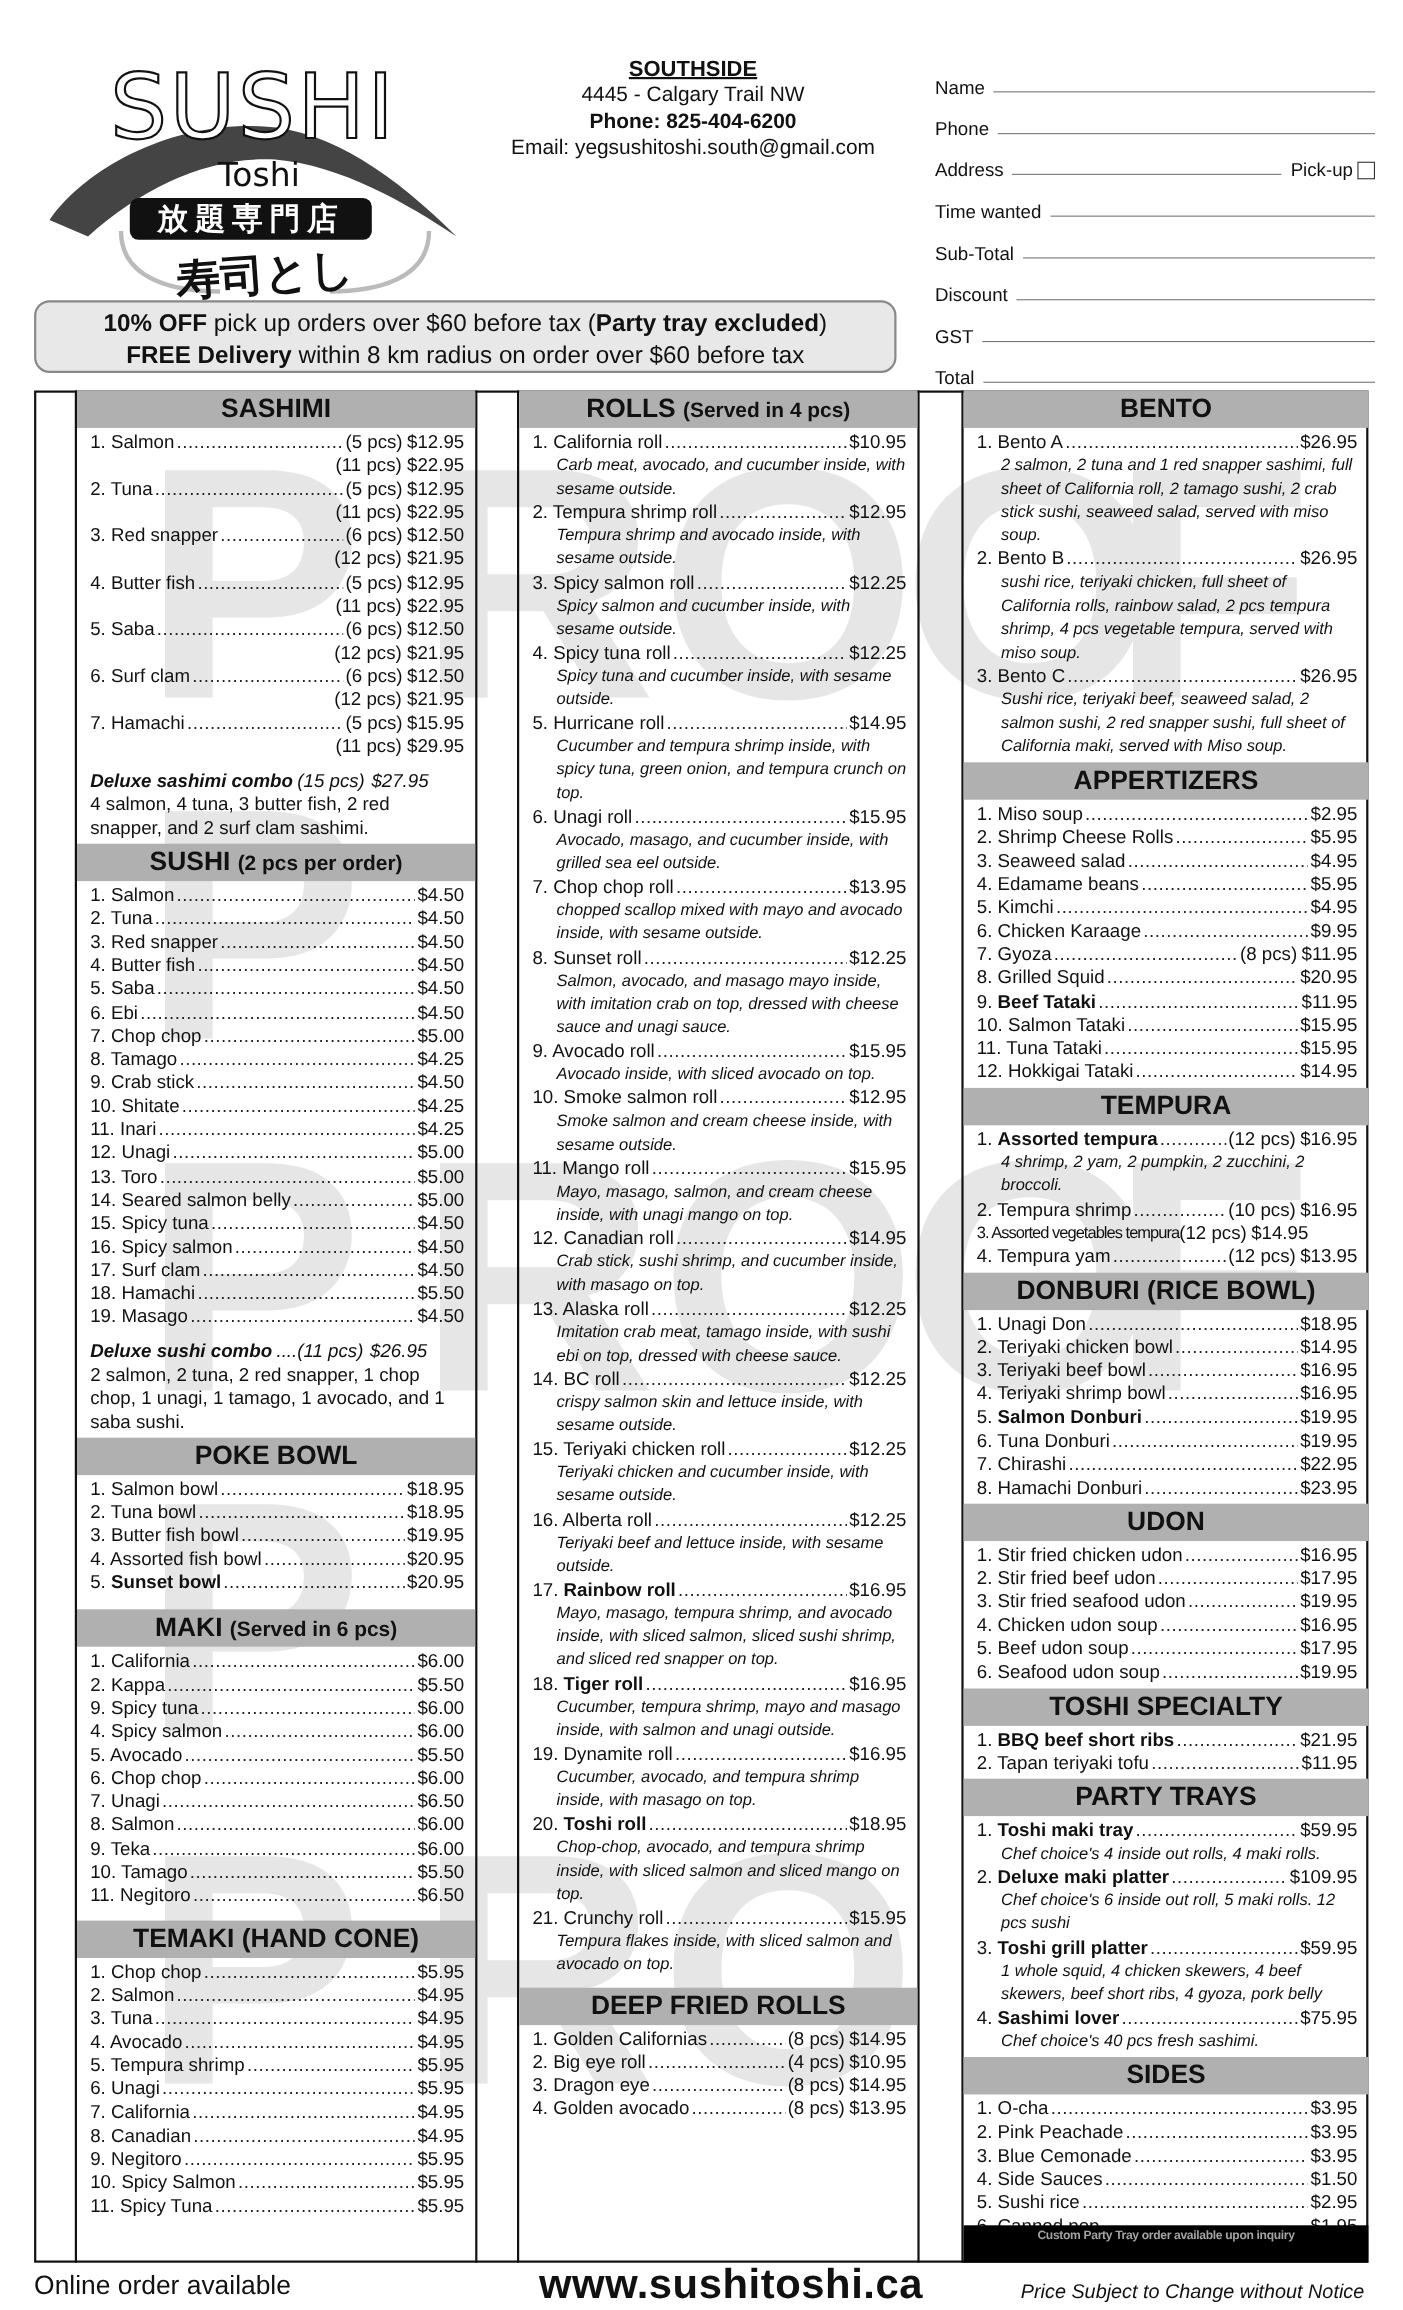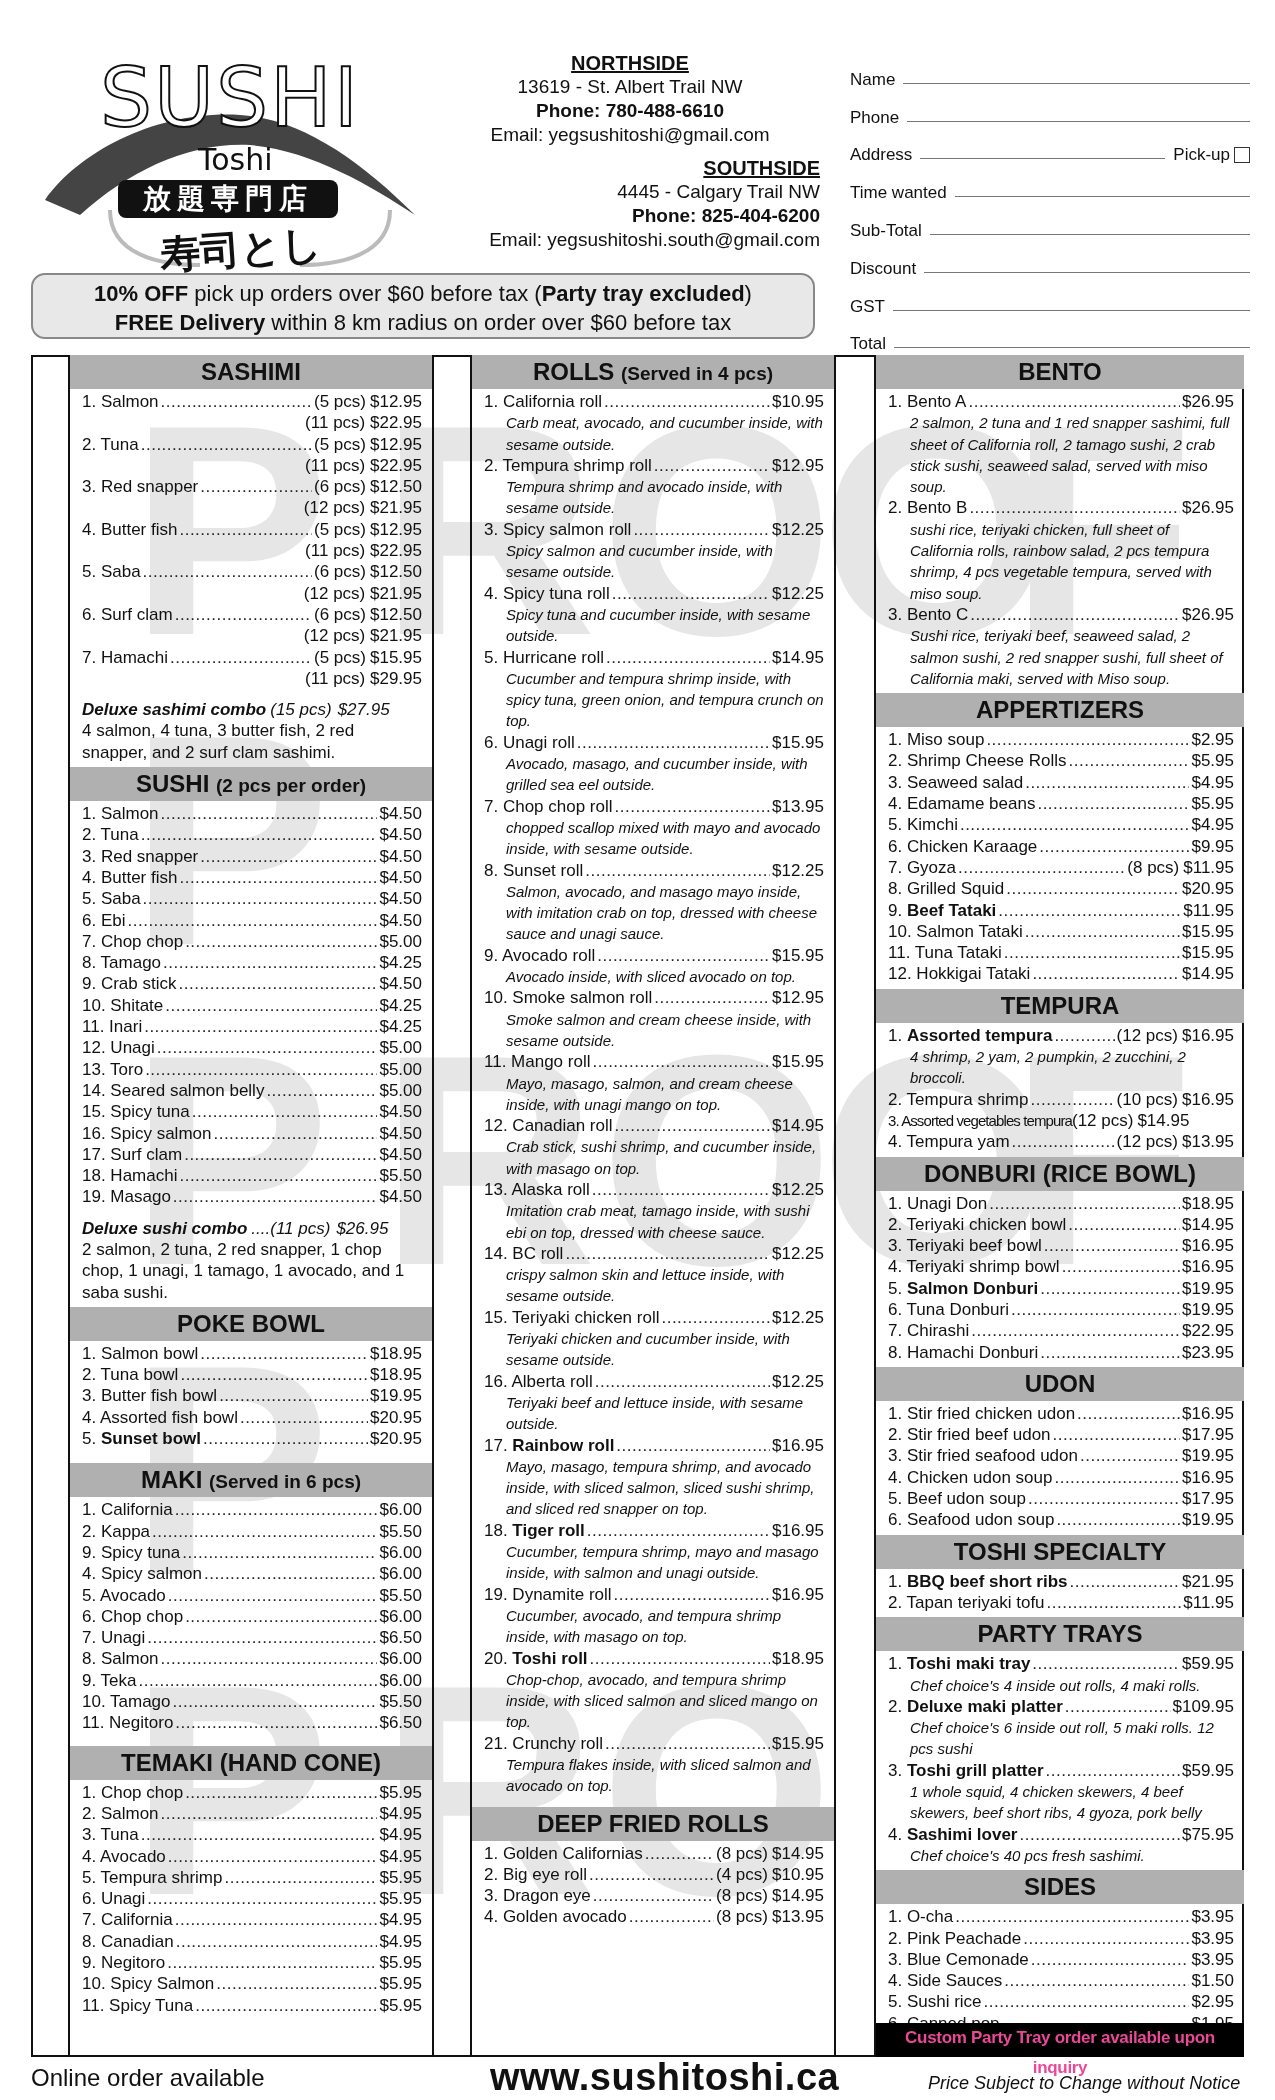--- a/index.html
+++ b/index.html
@@ -61,22 +61,22 @@
   .item .dots { flex:1 1 auto; overflow:hidden; color:#222; margin:0 2px; }
   .item .dots::before { content:"........................................................................................................................"; letter-spacing:0.5px; }
   .item .pcs { flex:0 0 auto; margin-right:4px; }
   .item .pr { flex:0 0 auto; }
   .sub-pcs { text-align:right; font-size:17px; line-height:21.3px; }
   .desc { font-style:italic; font-size:15px; line-height:21.3px; padding-left:22px; white-space:normal; }
   .combo { margin-top:10px; font-size:17px; line-height:21.3px; }
   .combo .ct { display:flex; white-space:nowrap;font-style:italic; }
   .combo .ct b { font-weight:bold; }
 
-  .custom-bar { position:absolute; left:0; right:0; bottom:0; height:34px; background:#000; color:#ec4899;
-                text-align:center; font-weight:bold; font-size:17px; line-height:30px; letter-spacing:-0.3px;
+  .custom-bar { position:absolute; left:0; right:0; bottom:0; height:34px; background:#000; color:#a3a3a3;
+                text-align:center; font-weight:bold; font-size:11px; line-height:18px; letter-spacing:-0.3px;
                 font-family:"Liberation Sans", sans-serif; z-index:3; }
 
   
   .footer-left { left:31px; top:2064px; font-size:24px; }
   .footer-url { left:490px; top:2056px; font-size:38px; font-weight:bold; letter-spacing:0.5px; }
   .footer-right { left:928px; top:2073px; font-size:18px; font-style:italic; }
 </style>
 </head>
 <body>
 
@@ -89,26 +89,20 @@
     <path d="M10,5 C10,50 60,60 100,60" stroke="#bbb" stroke-width="4" fill="none"></path>
     <path d="M290,5 C290,50 240,60 200,60" stroke="#bbb" stroke-width="4" fill="none"></path>
   </svg>
   <div class="sushi">SUSHI</div>
   <div class="toshi">Toshi</div>
   <div class="kanji-badge">放題専門店</div>
   <div class="kana">寿司とし</div>
 </div>
 
 <div class="abs locs">
-  <div class="loc-block">
-    <div class="loc-title">NORTHSIDE</div>
-    <div class="loc-line">13619 - St. Albert Trail NW</div>
-    <div class="loc-phone">Phone: 780-488-6610</div>
-    <div class="loc-line">Email: yegsushitoshi@gmail.com</div>
-  </div>
   <div class="loc-block">
     <div class="loc-title">SOUTHSIDE</div>
     <div class="loc-line">4445 - Calgary Trail NW</div>
     <div class="loc-phone">Phone: 825-404-6200</div>
     <div class="loc-line">Email: yegsushitoshi.south@gmail.com</div>
   </div>
 </div>
 
 <div class="abs form">
   <div class="frow">

